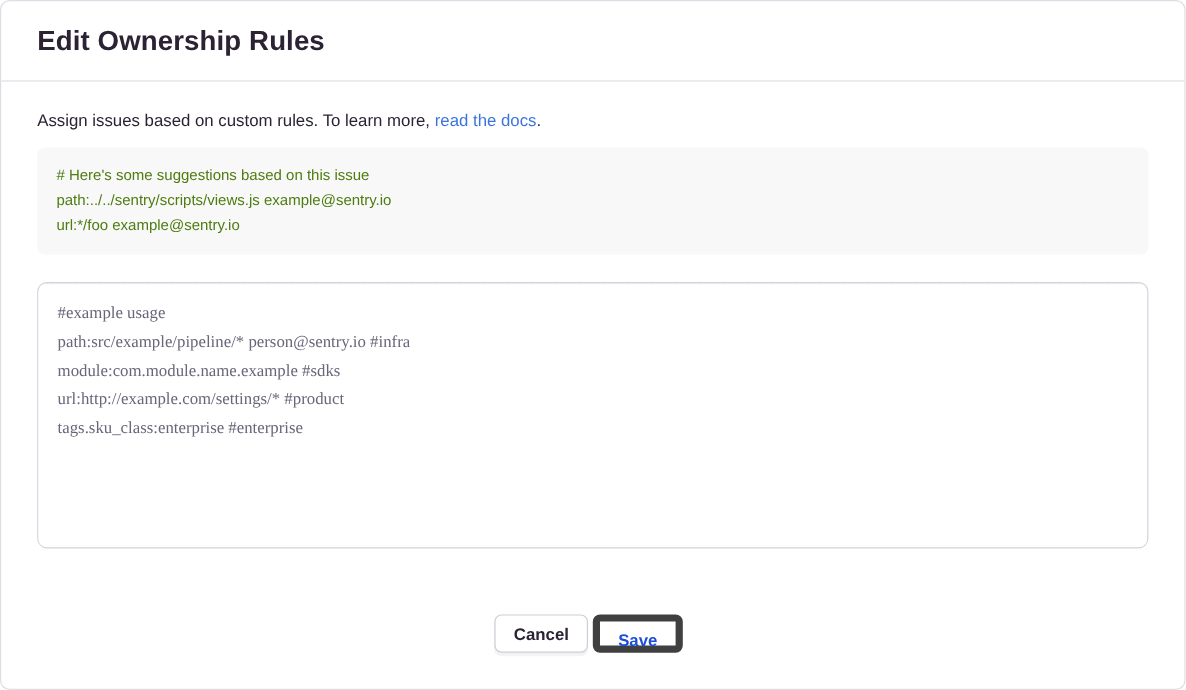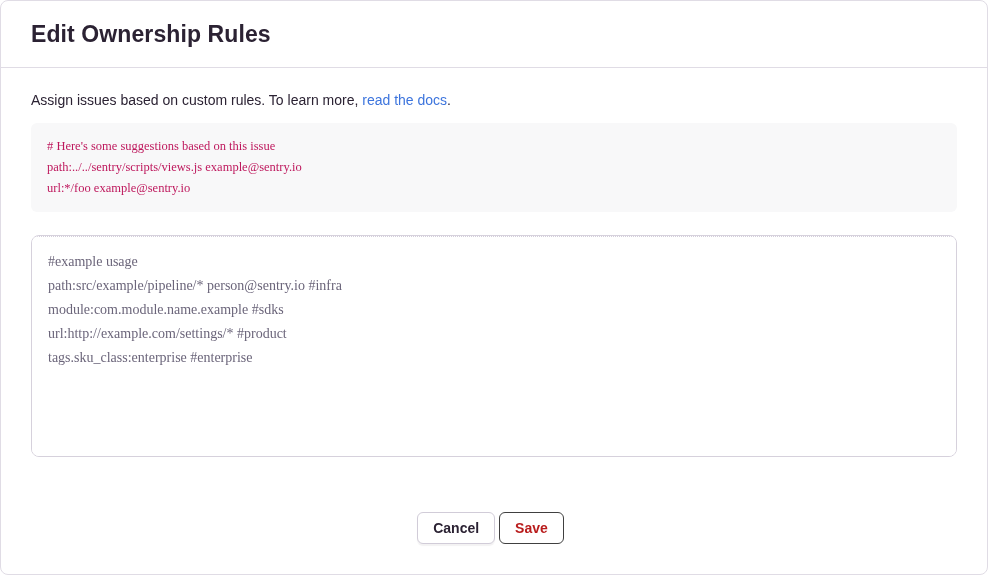--- a/index.html
+++ b/index.html
@@ -44,24 +44,24 @@
     text-decoration: none;
     cursor: pointer;
   }
   .suggestions-block {
     margin-top: 14px;
     background: #f8f8f9;
     border-radius: 6px;
     padding: 13px 16px;
   }
   .suggestions-block pre {
-    font-family: Liberation Serif, serif;
+    font-family: Liberation Sans, sans-serif;
     font-size: 12.5px;
     line-height: 21px;
-    color: #be185d;
+    color: #4d7c0f;
     white-space: pre;
   }
   
   .rules-panel {
     margin-top: 23px;
     border: 1px solid #d6d1dc;
     border-radius: 8px;
     overflow: hidden;
     background: #ffffff;
   }
@@ -115,22 +115,22 @@
     line-height: 30px;
     background: #ffffff;
     cursor: pointer;
   }
   .btn-cancel {
     color: #2b2233;
     border: 1px solid #d1ccd8;
     box-shadow: 0 2px 1px rgba(43, 34, 51, 0.06);
   }
   .btn-save[disabled] {
-    color: #b91c1c;
-    border: 1px solid #404040;
+    color: #1d4ed8;
+    border: 6px solid #404040;
     box-shadow: none;
     cursor: default;
   }
 </style>
 </head>
 <body>
 
 <div class="modal">
 
   <div class="modal-header">

